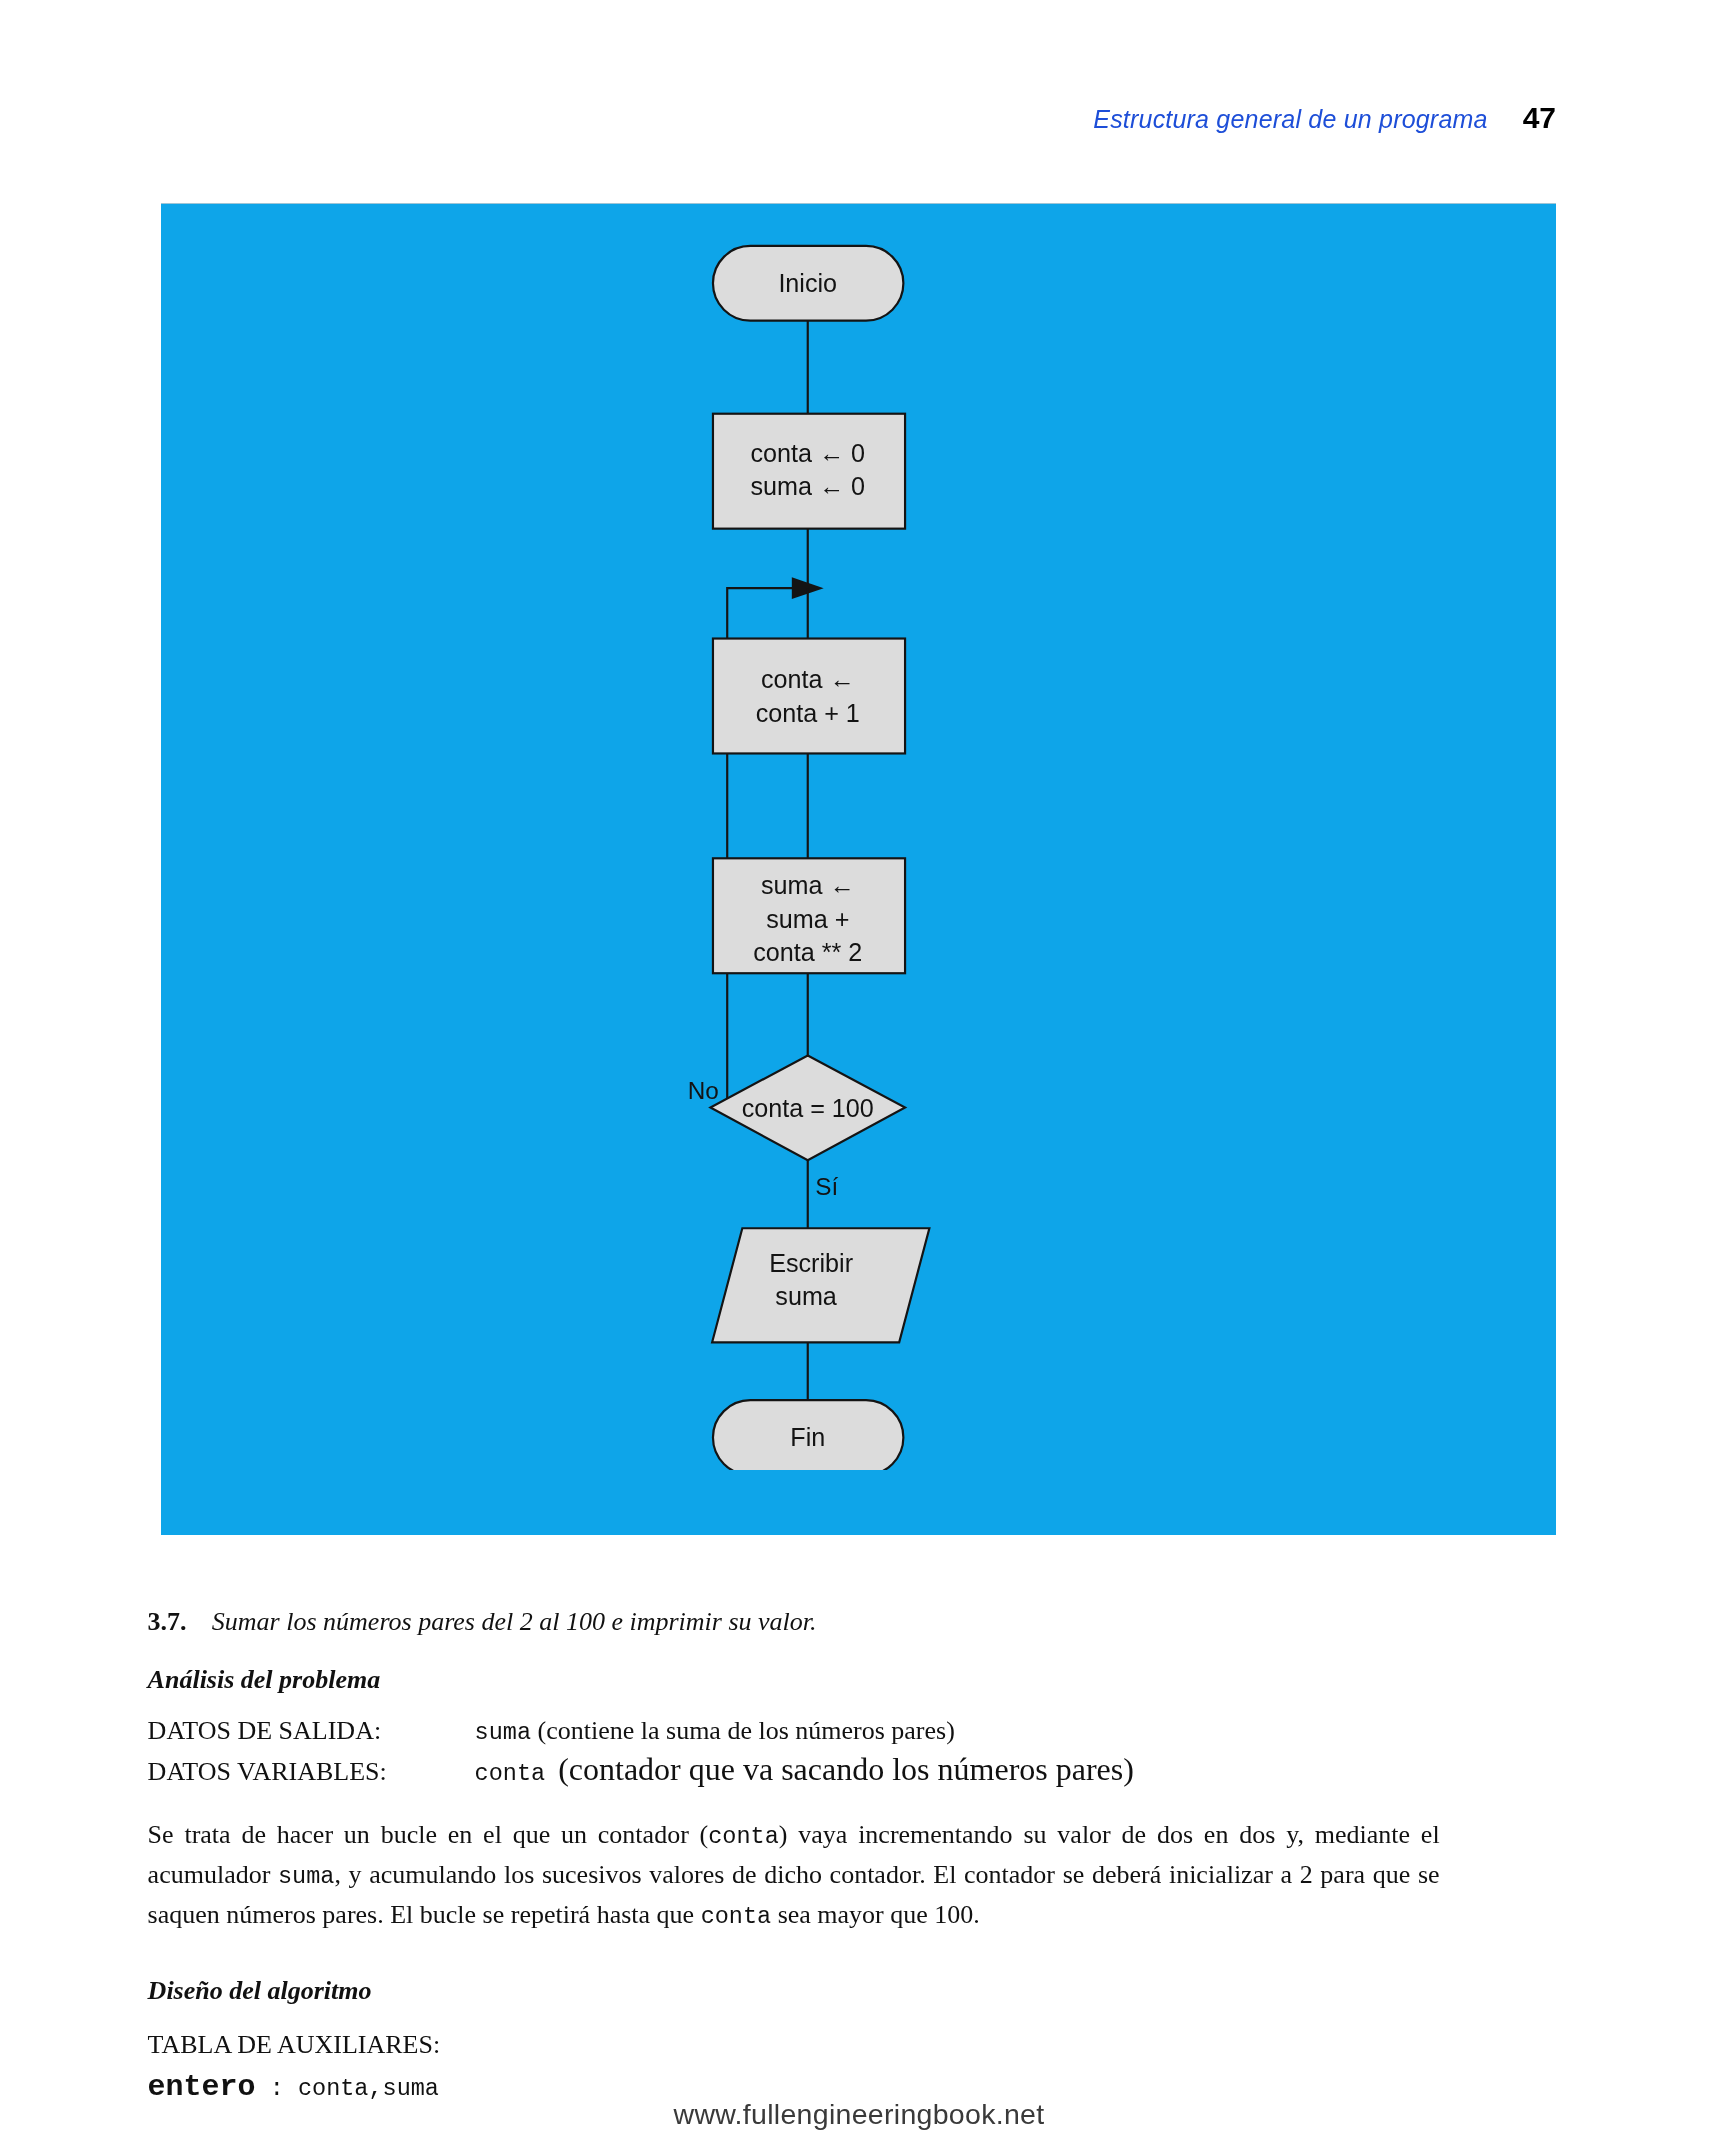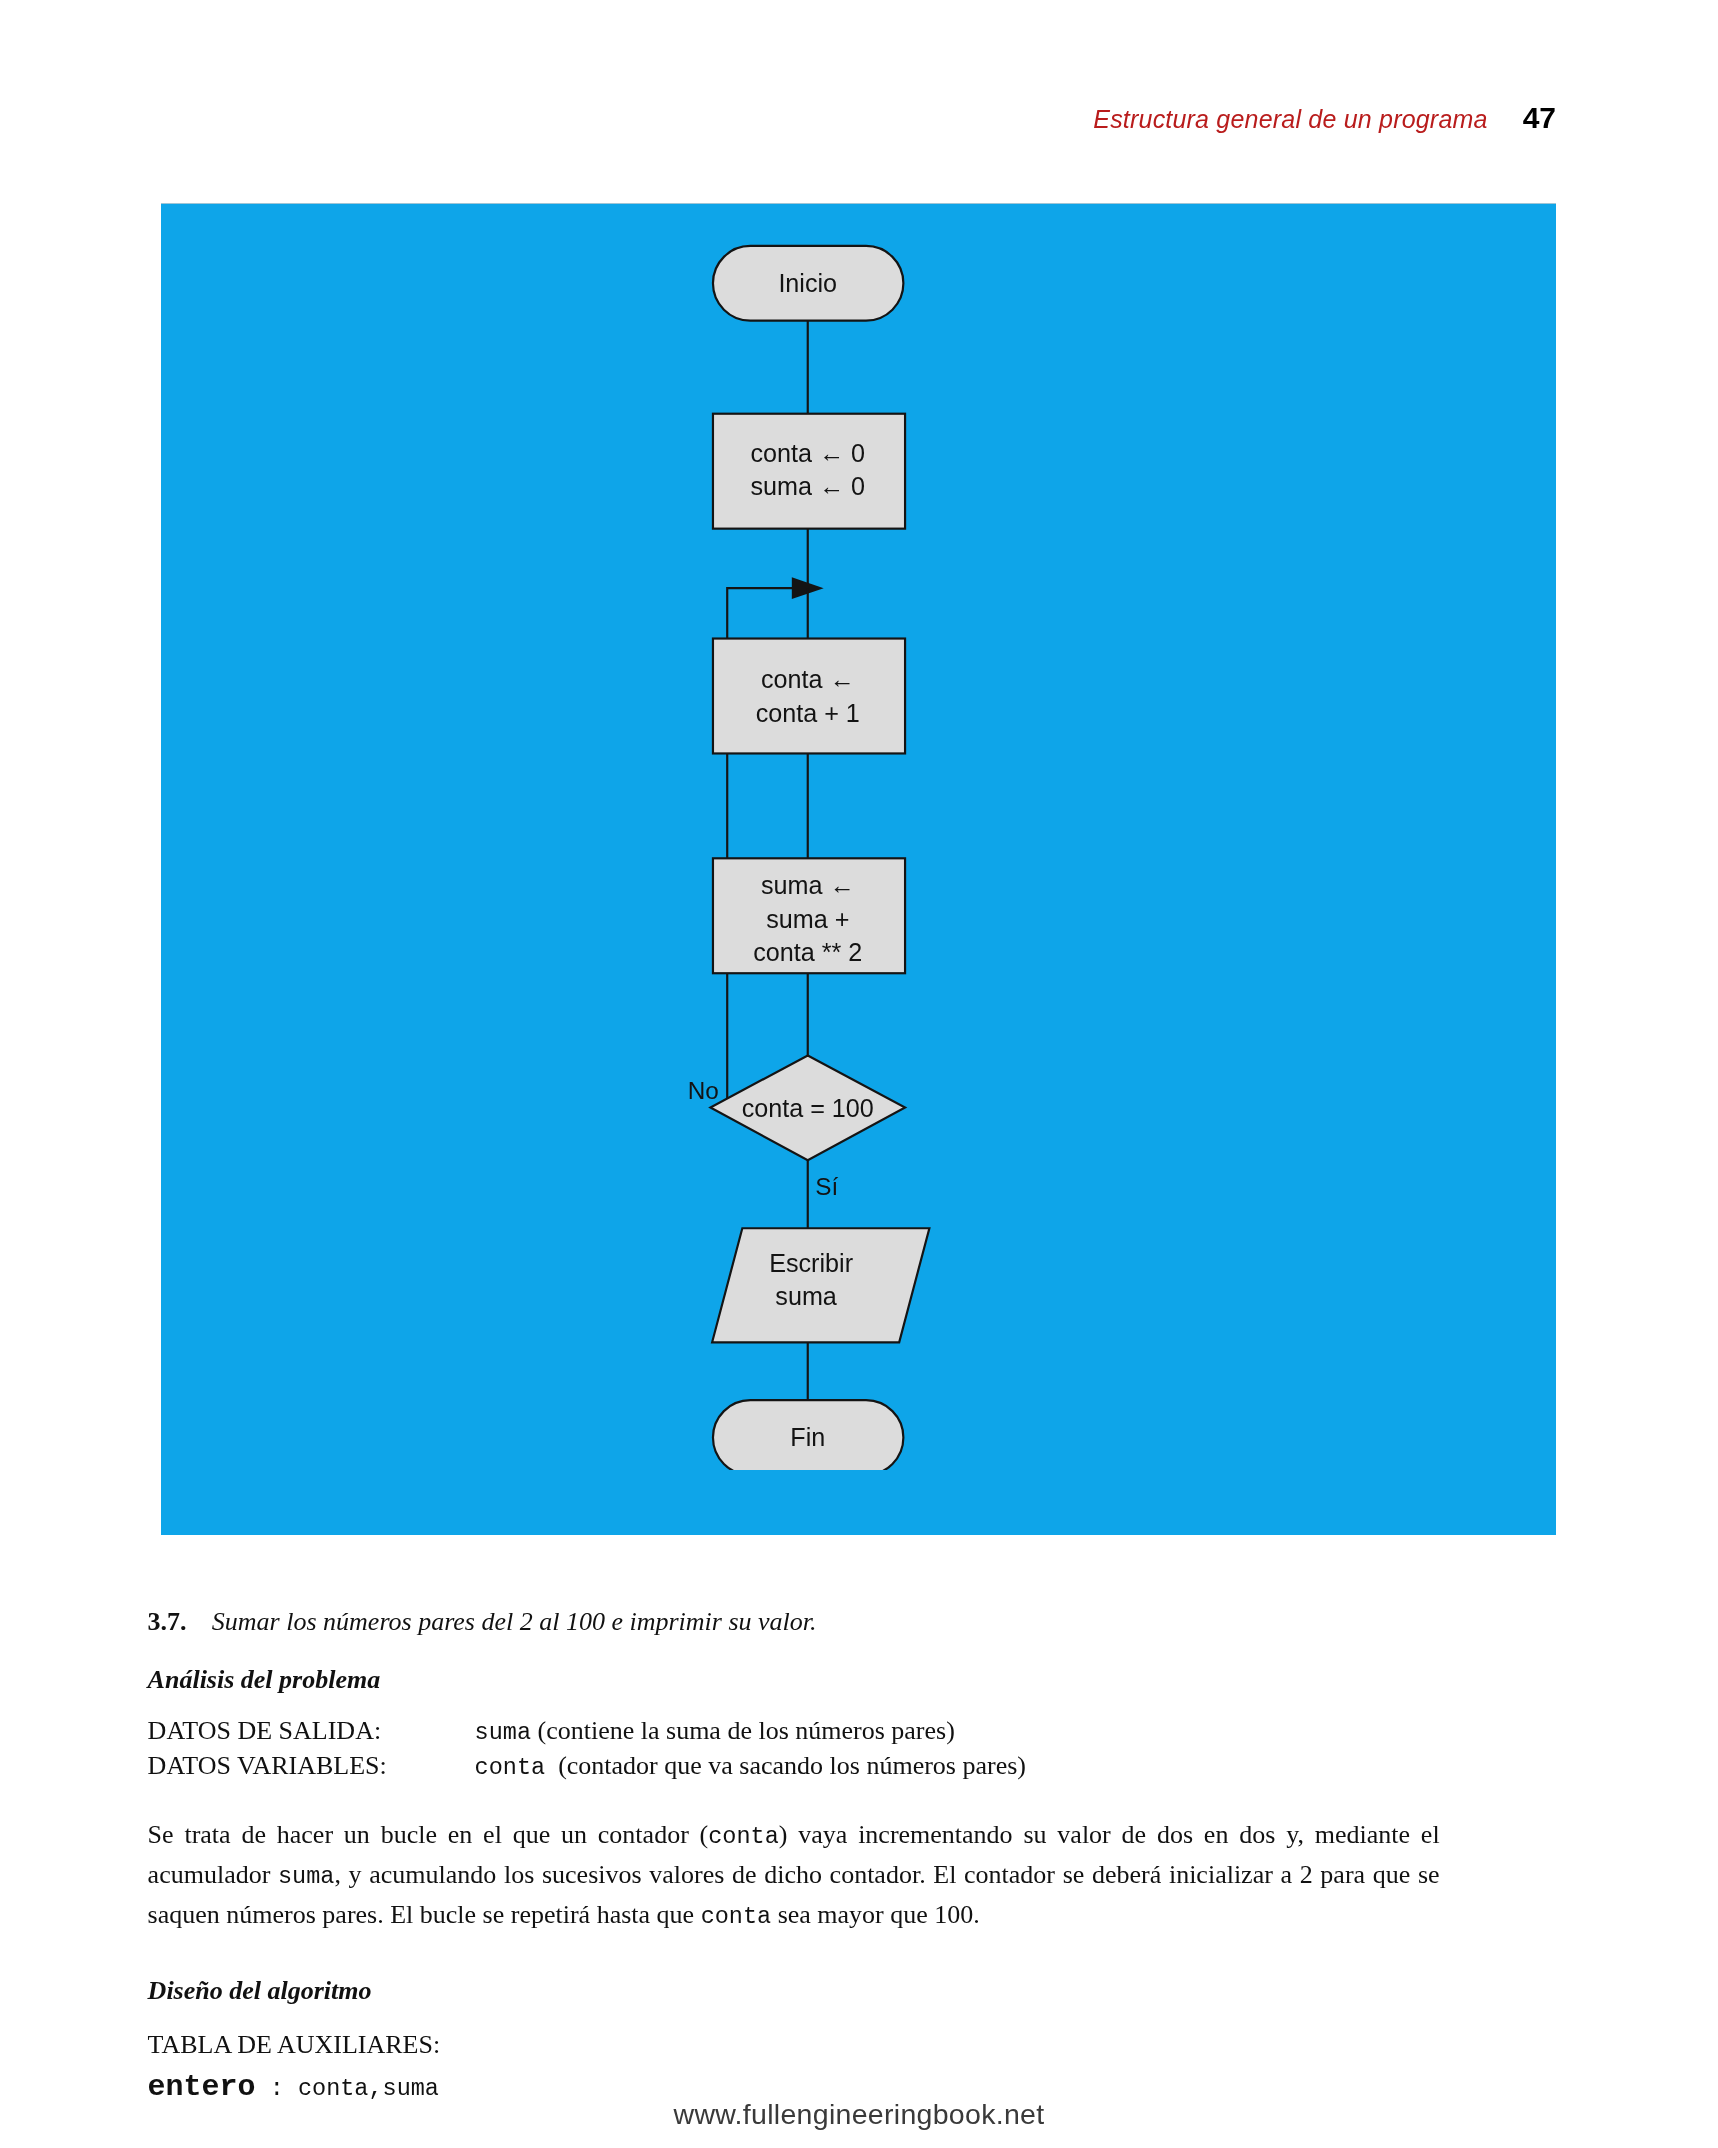--- a/index.html
+++ b/index.html
@@ -23,21 +23,21 @@
     right: 162px;
     display: flex;
     align-items: baseline;
     gap: 35px;
   }
   #running-head .rh-title {
     font-family: "Liberation Sans", "DejaVu Sans", sans-serif;
     font-style: italic;
     font-size: 25px;
     letter-spacing: 0.2px;
-    color: #b91c1c;
+    color: #1d4ed8;
   }
   #running-head .rh-page {
     font-family: "Liberation Sans", "DejaVu Sans", sans-serif;
     font-weight: bold;
     font-size: 30px;
     color: #000000;
   }
 
   
   #content-panel {
@@ -204,21 +204,21 @@
       <span class="ex-statement">Sumar los números pares del 2 al 100 e imprimir su valor.</span>
     </div>
 
     <div class="p-row sec-head" style="top:159px; left:-13.4px;">Análisis del problema</div>
 
     <div class="p-row" style="top:210px; left:-13.4px;">
       <span class="data-label">DATOS DE SALIDA:</span><span class="mono">suma</span><span style="font-size:26px;"> </span><span style="font-size:26px;">(contiene la suma de los números pares)</span>
     </div>
 
     <div class="p-row" style="top:245px; left:-13.4px;">
-      <span class="data-label">DATOS VARIABLES:</span><span class="mono">conta</span><span style="font-size:26px;">&nbsp;&nbsp;</span><span style="font-size:26px;">(contador que va sacando los números pares)</span>
+      <span class="data-label">DATOS VARIABLES:</span><span class="mono">conta</span><span style="font-size:26px;">&nbsp;&nbsp;</span><span style="font-size:32px;">(contador que va sacando los números pares)</span>
     </div>
 
     <div class="p-row" id="para-analysis" style="top:310px; left:-13.4px; text-align:justify;">
       <span>Se trata de hacer un bucle en el que un contador (</span><span class="mono">conta</span><span>) vaya incrementando su valor de dos en dos y, mediante el acumulador </span><span class="mono">suma</span><span>, y acumulando los sucesivos valores de dicho contador. El contador se deberá inicializar a 2 para que se saquen números pares. El bucle se repetirá hasta que </span><span class="mono">conta</span><span> sea mayor que 100.</span>
     </div>
 
     <div class="p-row sec-head" style="top:470px; left:-13.4px;">Diseño del algoritmo</div>
 
     <div class="p-row" style="top:524px; left:-13.4px; font-size:26px;">TABLA DE AUXILIARES:</div>
 

